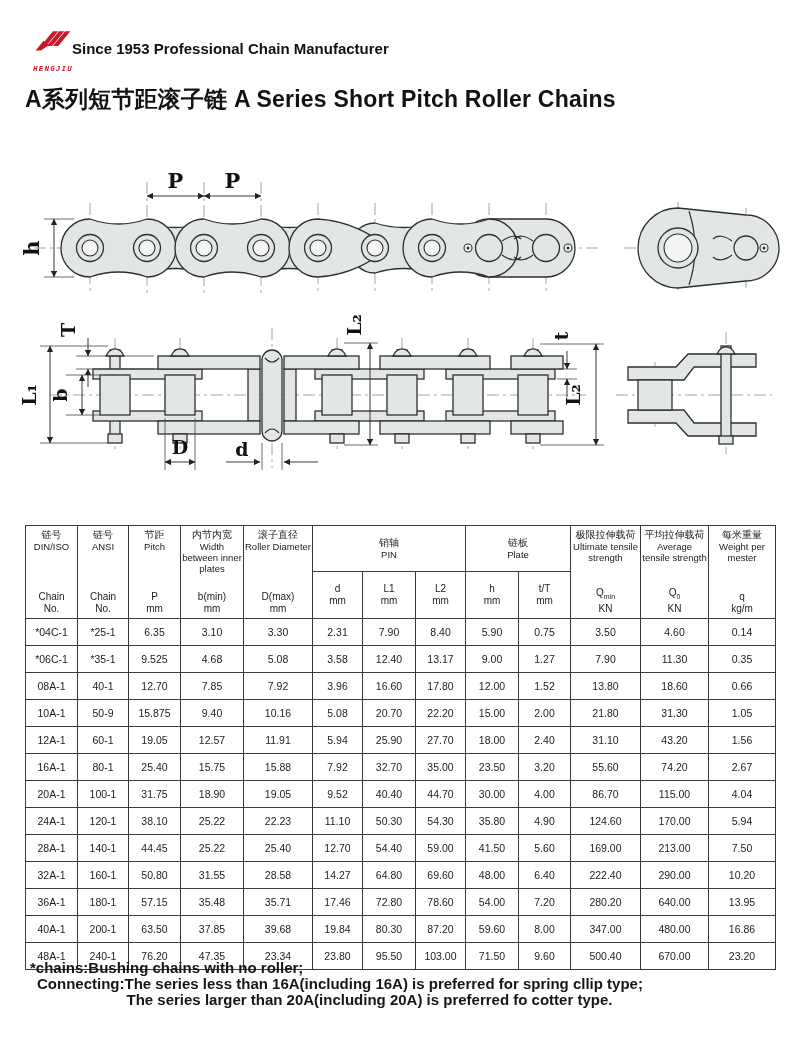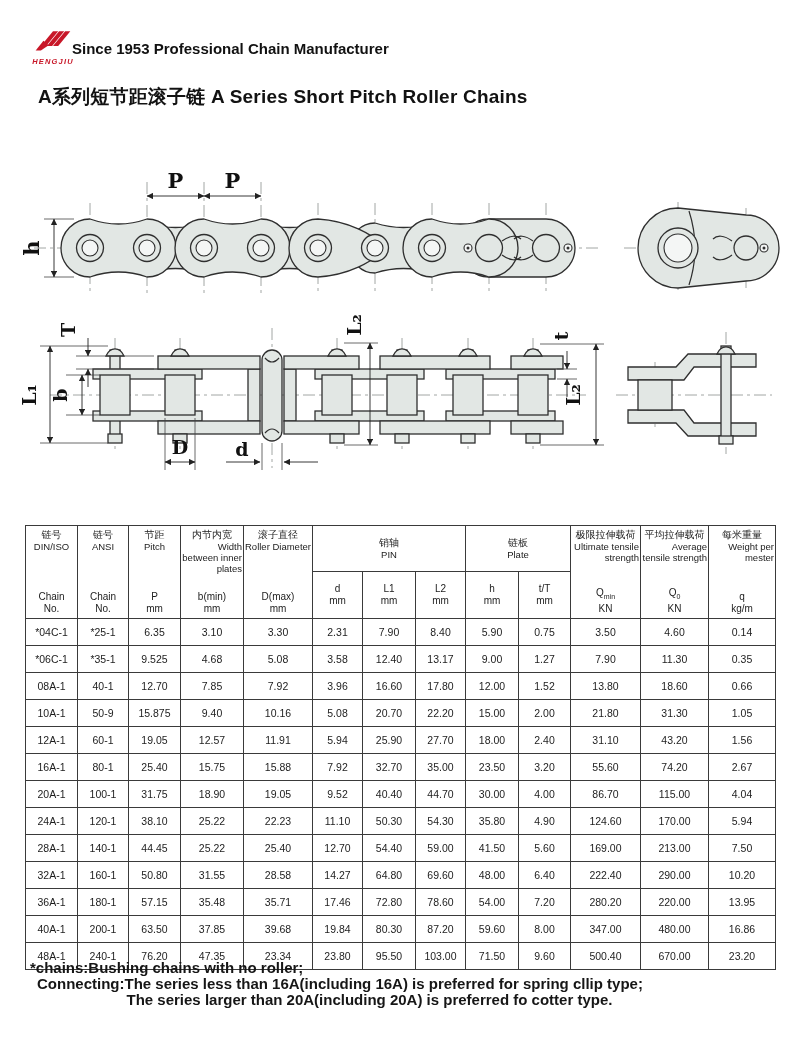--- a/index.html
+++ b/index.html
@@ -1,41 +1,41 @@
 <!DOCTYPE html>
 <html><head>
 <meta charset="utf-8">
 <style>
   html,body{margin:0;padding:0;background:#ffffff;}
   .page{position:relative;width:800px;height:1050px;background:#fff;overflow:hidden;
         font-family:"Liberation Sans",sans-serif;color:#1c1c1c;}
   
   .logo{position:absolute;left:27px;top:27px;width:52px;text-align:center;}
-  .logo-word{font-size:7.5px;font-weight:bold;font-style:italic;letter-spacing:1.2px;margin-top:0px;}
+  .logo-word{font-size:7.5px;font-weight:bold;font-style:italic;letter-spacing:1.2px;margin-top:8px;font-family:Liberation Mono, monospace;}
   .tagline{position:absolute;left:72px;top:40px;font-size:15px;font-weight:bold;color:#111;text-align:center;}
-  .title{position:absolute;left:38px;top:84px;font-size:19px;font-weight:bold;color:#121212;letter-spacing:0.2px;}
+  .title{position:absolute;left:25px;top:84px;font-size:23px;font-weight:bold;color:#121212;letter-spacing:0.2px;}
   
   .svg1{position:absolute;left:20px;top:156px;}
   .svg2{position:absolute;left:20px;top:310px;}
   .fillp{fill:#e2e7e4;stroke:#2f2f2f;stroke-width:1.3;}
   .fillw{fill:#f4f6f5;stroke:#2f2f2f;stroke-width:1.1;}
   .ln{stroke:#2f2f2f;stroke-width:1.2;fill:none;}
   .cl{stroke:#8a8f8d;stroke-width:0.8;stroke-dasharray:12 4 3 4;fill:none;}
   .dim{stroke:#222;stroke-width:0.9;fill:none;}
   .ext{stroke:#444;stroke-width:0.8;fill:none;}
   .dtxt{font-family:"DejaVu Serif",serif;font-weight:bold;font-size:21px;fill:#111;}
   .dtxt2{font-family:"DejaVu Serif",serif;font-weight:bold;font-size:19px;fill:#111;}
   
   .spec{position:absolute;left:25px;top:525px;width:750px;border-collapse:collapse;table-layout:fixed;}
   .spec th,.spec td{border:1px solid #3a3a3a;padding:0;text-align:center;vertical-align:middle;
         font-weight:normal;color:#1c1c1c;}
   .spec thead tr.r1 th{height:44px;}
   .spec thead tr.r2 th{height:45px;}
   .spec td{height:26px;font-size:10.5px;}
-  .vh{display:flex;flex-direction:column;justify-content:flex-start;align-items:center;height:86px;padding:3px 1px;text-align:right;}
+  .vh{display:flex;flex-direction:column;justify-content:flex-start;align-items:center;height:86px;padding:3px 1px;}
   .hz{font-size:10px;line-height:12px;}
   .he{font-size:9.5px;line-height:11px;}
   .hs{font-size:10px;line-height:12px;}
   .sp{flex:1;}
   sub{font-size:7px;}
   
   .notes{position:absolute;left:30px;top:960px;font-size:15px;font-weight:bold;line-height:16px;color:#161616;}
   .notes .n2{padding-left:7px;}
   .notes .n3{padding-left:66px;text-align:center;}
 </style>
@@ -530,21 +530,21 @@
           <td>180-1</td>
           <td>57.15</td>
           <td>35.48</td>
           <td>35.71</td>
           <td>17.46</td>
           <td>72.80</td>
           <td>78.60</td>
           <td>54.00</td>
           <td>7.20</td>
           <td>280.20</td>
-          <td>220.00</td>
+          <td>640.00</td>
           <td>13.95</td>
         </tr>
         <tr>
           <td>40A-1</td>
           <td>200-1</td>
           <td>63.50</td>
           <td>37.85</td>
           <td>39.68</td>
           <td>19.84</td>
           <td>80.30</td>

